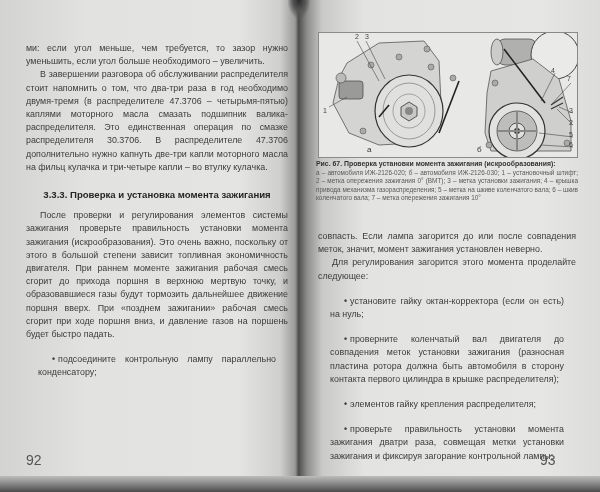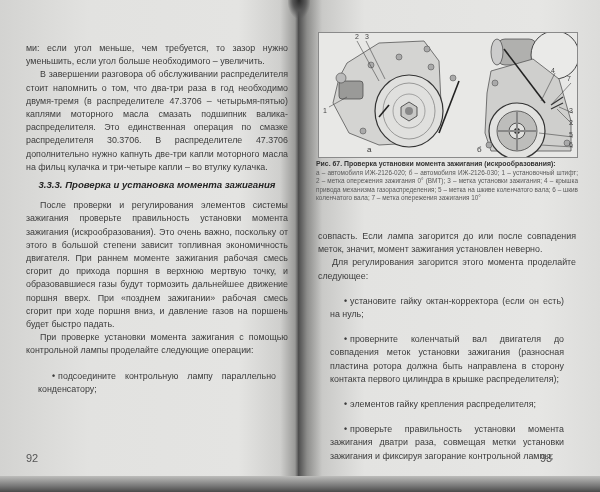--- a/index.html
+++ b/index.html
@@ -40,24 +40,24 @@
     color: #3b3b3b;
   }
   .left-col { left: 26px; top: 42px; width: 262px; }
   .right-col { left: 318px; top: 230px; width: 258px; }
   .p { margin: 0; text-indent: 14px; }
   .p.noindent { text-indent: 0; }
   .bullet { margin: 12px; text-indent: 14px; }
   .bullet .dot { font-weight: bold; margin-right: 3px; }
   .section-title {
     font-weight: bold; font-size: 9.6px; text-align: center;
-    margin: 4px 0 8px 0; color: #262626; font-style: italic;
+    margin: 14px 0 8px 0; color: #262626;
   }
   .page-num {
-    position: absolute; font-size: 11px; color: #555; text-align: right;
+    position: absolute; font-size: 14px; color: #555; text-align: right;
   }
   .pn-left { left: 26px; top: 452px; }
   .pn-right { left: 540px; top: 452px; }
   .figure {
     position: absolute; left: 318px; top: 32px; width: 258px; height: 124px;
     border: 1px solid #8a8a8a; background: #e8e8e6;
   }
   .figure svg { position: absolute; left: 0; top: 0; }
   .fig-label { position: absolute; font-size: 8px; color: #333; }
   .caption {
@@ -70,21 +70,20 @@
 </head>
 <body>
 
 <div class="spread">
   <div class="page page-left">
     <div class="text-col left-col">
       <p class="p noindent">ми: если угол меньше, чем требуется, то зазор нужно уменьшить, если угол больше необходимого – увеличить.</p>
       <p class="p">В завершении разговора об обслуживании распределителя стоит напомнить о том, что два-три раза в год необходимо двумя-тремя (в распределителе 47.3706 – четырьмя-пятью) каплями моторного масла смазать подшипник валика-распределителя. Это единственная операция по смазке распределителя 30.3706. В распределителе 47.3706 дополнительно нужно капнуть две-три капли моторного масла на фильц кулачка и три-четыре капли – во втулку кулачка.</p>
       <div class="section-title">3.3.3. Проверка и установка момента зажигания</div>
       <p class="p">После проверки и регулирования элементов системы зажигания проверьте правильность установки момента зажигания (искрообразования). Это очень важно, поскольку от этого в большой степени зависит топливная экономичность двигателя. При раннем моменте зажигания рабочая смесь сгорит до прихода поршня в верхнюю мертвую точку, и образовавшиеся газы будут тормозить дальнейшее движение поршня вверх. При «позднем зажигании» рабочая смесь сгорит при ходе поршня вниз, и давление газов на поршень будет быстро падать.</p>
-      <p class="p">При проверке установки момента зажигания с помощью контрольной лампы проделайте следующие операции:</p>
       <p class="bullet"><span class="dot">•</span><span>подсоедините контрольную лампу параллельно конденсатору;</span></p>
 
     </div>
     <div class="page-num pn-left">92</div>
   </div>
 
   <div class="page page-right">
   </div>
 
   <div class="figure">
@@ -148,21 +147,21 @@
 
   <div class="caption">
     <span class="cap-title">Рис. 67. Проверка установки момента зажигания (искрообразования):</span><br>
     <span>а – автомобиля ИЖ-2126-020; б – автомобиля ИЖ-2126-030; 1 – установочный штифт; 2 – метка опережения зажигания 0° (ВМТ); 3 – метка установки зажигания; 4 – крышка привода механизма газораспределения; 5 – метка на шкиве коленчатого вала; 6 – шкив коленчатого вала; 7 – метка опережения зажигания 10°</span>
   </div>
 
   <div class="text-col right-col">
     <p class="p noindent">совпасть. Если лампа загорится до или после совпадения меток, значит, момент зажигания установлен неверно.</p>
     <p class="p">Для регулирования загорится этого момента проделайте следующее:</p>
     <p class="bullet"><span class="dot">•</span><span>установите гайку октан-корректора (если он есть) на нуль;</span></p>
-    <p class="bullet"><span class="dot">•</span><span>проверните коленчатый вал двигателя до совпадения меток установки зажигания (разносная пластина ротора должна быть направлена в сторону контакта первого цилиндра в крышке распределителя);</span></p>
+    <p class="bullet"><span class="dot">•</span><span>проверните коленчатый вал двигателя до совпадения меток установки зажигания (разносная пластина ротора должна быть автомобиля в сторону контакта первого цилиндра в крышке распределителя);</span></p>
     <p class="bullet"><span class="dot">•</span><span>элементов гайку крепления распределителя;</span></p>
     <p class="bullet"><span class="dot">•</span><span>проверьте правильность установки момента зажигания дватри раза, совмещая метки установки зажигания и фиксируя загорание контрольной лампы;</span></p>
     <p class="bullet"><span class="dot">•</span><span>наденьте крышку распределителя и проверьте правильность установки в ней высоковольтных проводов. Вывод в крышке, против которого находится разносная пластина ротора, нужно соединить высоковольтным проводом со свечой первого цилиндра. Как правило, на крышке распределителя у этого вывода стоит цифра «1». Остальные провода надо соединить со свечами в соответ-</span></p>
   </div>
   <div class="page-num pn-right">93</div>
 
   <div class="spine-top"></div>
   <div class="bottom-edge"></div>
 </div>
 

